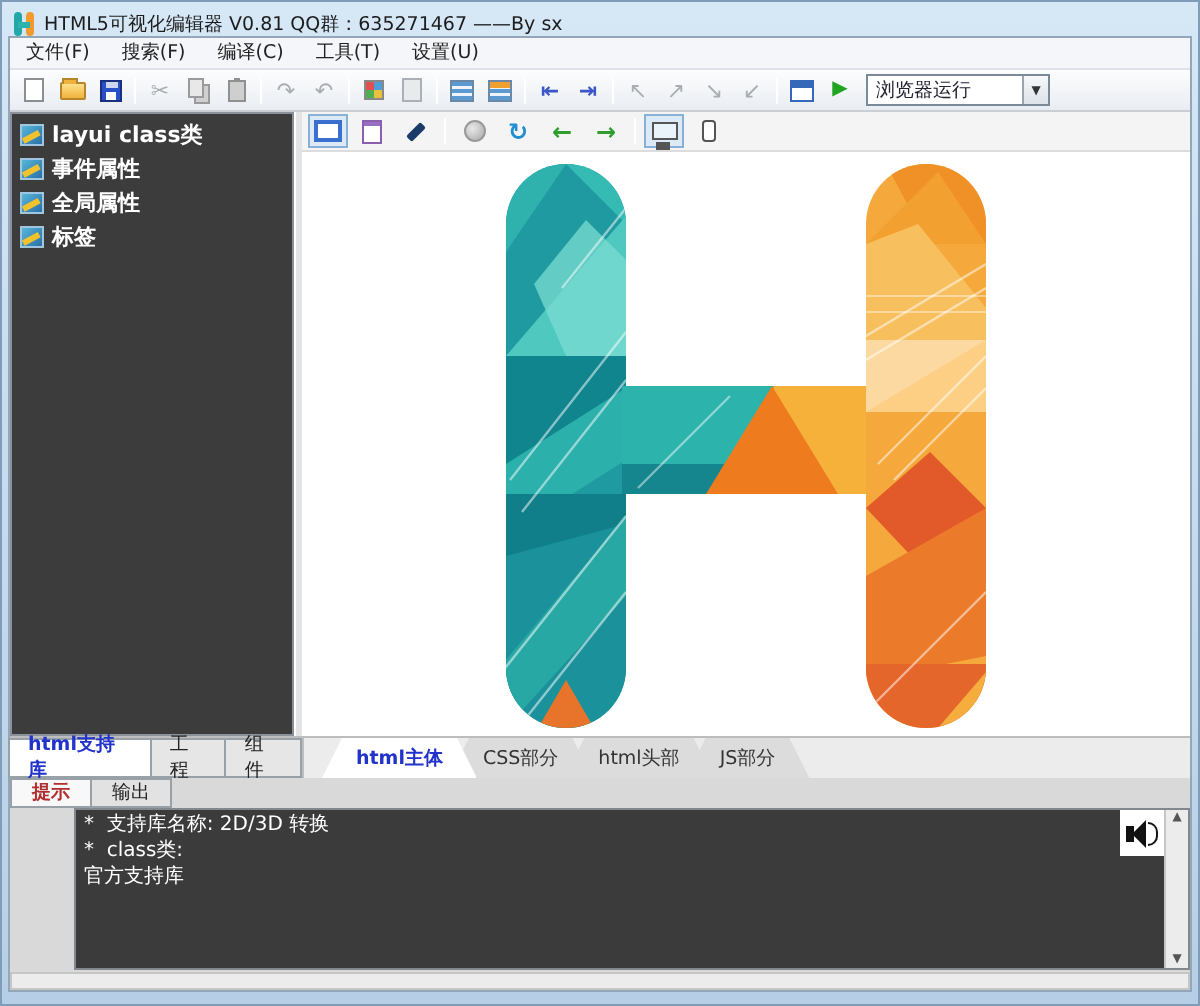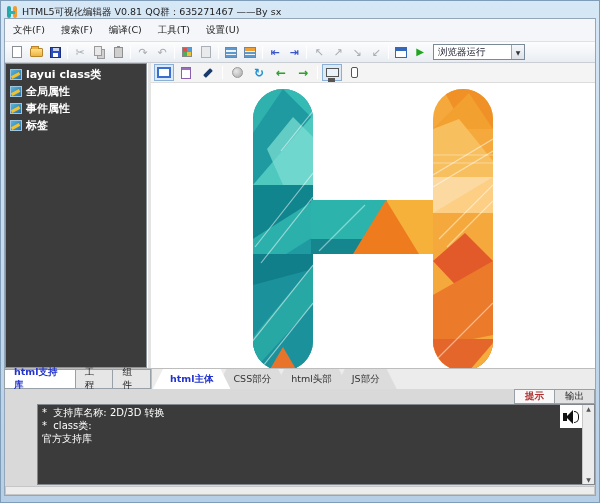--- a/index.html
+++ b/index.html
@@ -14,21 +14,21 @@
   
   .titlebar { height:22px; display:flex; align-items:center; padding-left:5px; gap:4px; }
   .title-text { font-size:9.5px; color:#1c1c1c; white-space:nowrap; }
   
   .frame {
     position:absolute; left:3px; right:3px; top:17px; bottom:6px;
     background:#f0f0f0; border:1px solid #94a6ba;
     display:flex; flex-direction:column;
   }
   
-  .menubar { height:23px; background:#f4f6f9; border-bottom:1px solid #dde2e8;
+  .menubar { height:16px; background:#f4f6f9; border-bottom:1px solid #dde2e8;
     display:flex; align-items:center; font-size:9.5px; color:#222; flex:none; }
   .menu-item { padding:1px 8px; cursor:default; }
   
   .toolbar { height:21px; background:linear-gradient(#fdfdfe,#e9edf2);
     border-bottom:1px solid #c9ced4; display:flex; align-items:center;
     padding:0 3px; gap:1px; flex:none; }
   .tbtn { width:18px; height:17px; display:flex; align-items:center; justify-content:center;
     border:1px solid transparent; flex:none; }
   .tsep { width:1px; height:13px; background:#bfc4ca; border-right:1px solid #fff; margin:0 2px; flex:none; }
   .glyph { font-size:11px; line-height:1; }
@@ -91,28 +91,28 @@
   .i-phone { width:7px; height:11px; border:1.5px solid #555; border-radius:2px; background:#fff; }
   .canvas { flex:1; position:relative; background:#fff; overflow:hidden; }
   .logo { position:absolute; left:50%; transform:translateX(-50%); top:6px; }
   
   .tabs-row { height:21px; flex:none; display:flex; background:#d9d9d9; border-top:1px solid #bdbdbd; }
   .left-tabs { width:146px; flex:none; display:flex; align-items:stretch; }
   .btab { font-size:9.5px; padding:0 9px; border:1px solid #98a0a8; background:#e6e6e6;
     display:flex; align-items:center; margin-left:-1px; color:#222; cursor:default; }
   .btab.selected { background:#fff; color:#2233cc; font-weight:bold; }
   .right-tabs { flex:1; display:flex; align-items:stretch; background:#ececec;
-    border-left:1px solid #bdbdbd; padding-left:8px; }
+    border-left:1px solid #bdbdbd; padding-left:16px; }
   .etab { font-size:9.5px; display:flex; align-items:center; padding:0 17px; margin:0 -7px;
     clip-path:polygon(10px 0, calc(100% - 10px) 0, 100% 100%, 0 100%);
     background:#dcdcdc; color:#333; cursor:default; position:relative; }
   .etab.selected { background:#fff; color:#2233cc; font-weight:bold; z-index:2; }
   
   .output { height:106px; flex:none; display:flex; flex-direction:column; background:#d9d9d9; }
-  .output-tabs { height:15px; flex:none; display:flex; align-items:stretch; padding-left:1px;justify-content:flex-end; }
+  .output-tabs { height:15px; flex:none; display:flex; align-items:stretch; padding-left:1px; }
   .otab { font-size:9.5px; padding:0 10px; border:1px solid #98a0a8; margin-left:-1px;
     background:#e2e2e2; display:flex; align-items:center; color:#222; cursor:default; }
   .otab.selected { background:#f8f8f8; color:#b03030; font-weight:bold; }
   .output-body { flex:1; position:relative; background:#3b3b3b; border:1px solid #83888e;
     color:#fff; font-size:10px; line-height:13px; padding:1px 4px; overflow:hidden;margin-left:32px; }
   .out-line { white-space:pre; }
   .speaker-btn { position:absolute; top:0; right:12px; width:22px; height:23px; background:#fff;
     display:flex; align-items:center; justify-content:center; }
   .spk { display:flex; align-items:center; }
   .spk-box { width:4px; height:8px; background:#111; }
@@ -228,25 +228,25 @@
 
     <div class="workspace">
 
       <div class="sidebar">
         <div class="tree-item">
           <span class="tree-icon"></span>
           <span>layui class类</span>
         </div>
         <div class="tree-item">
           <span class="tree-icon"></span>
-          <span>全局属性</span>
+          <span>事件属性</span>
         </div>
         <div class="tree-item">
           <span class="tree-icon"></span>
-          <span>事件属性</span>
+          <span>全局属性</span>
         </div>
         <div class="tree-item">
           <span class="tree-icon"></span>
           <span>标签</span>
         </div>
       </div>
 
       <div class="splitter"></div>
 
       <div class="main">

